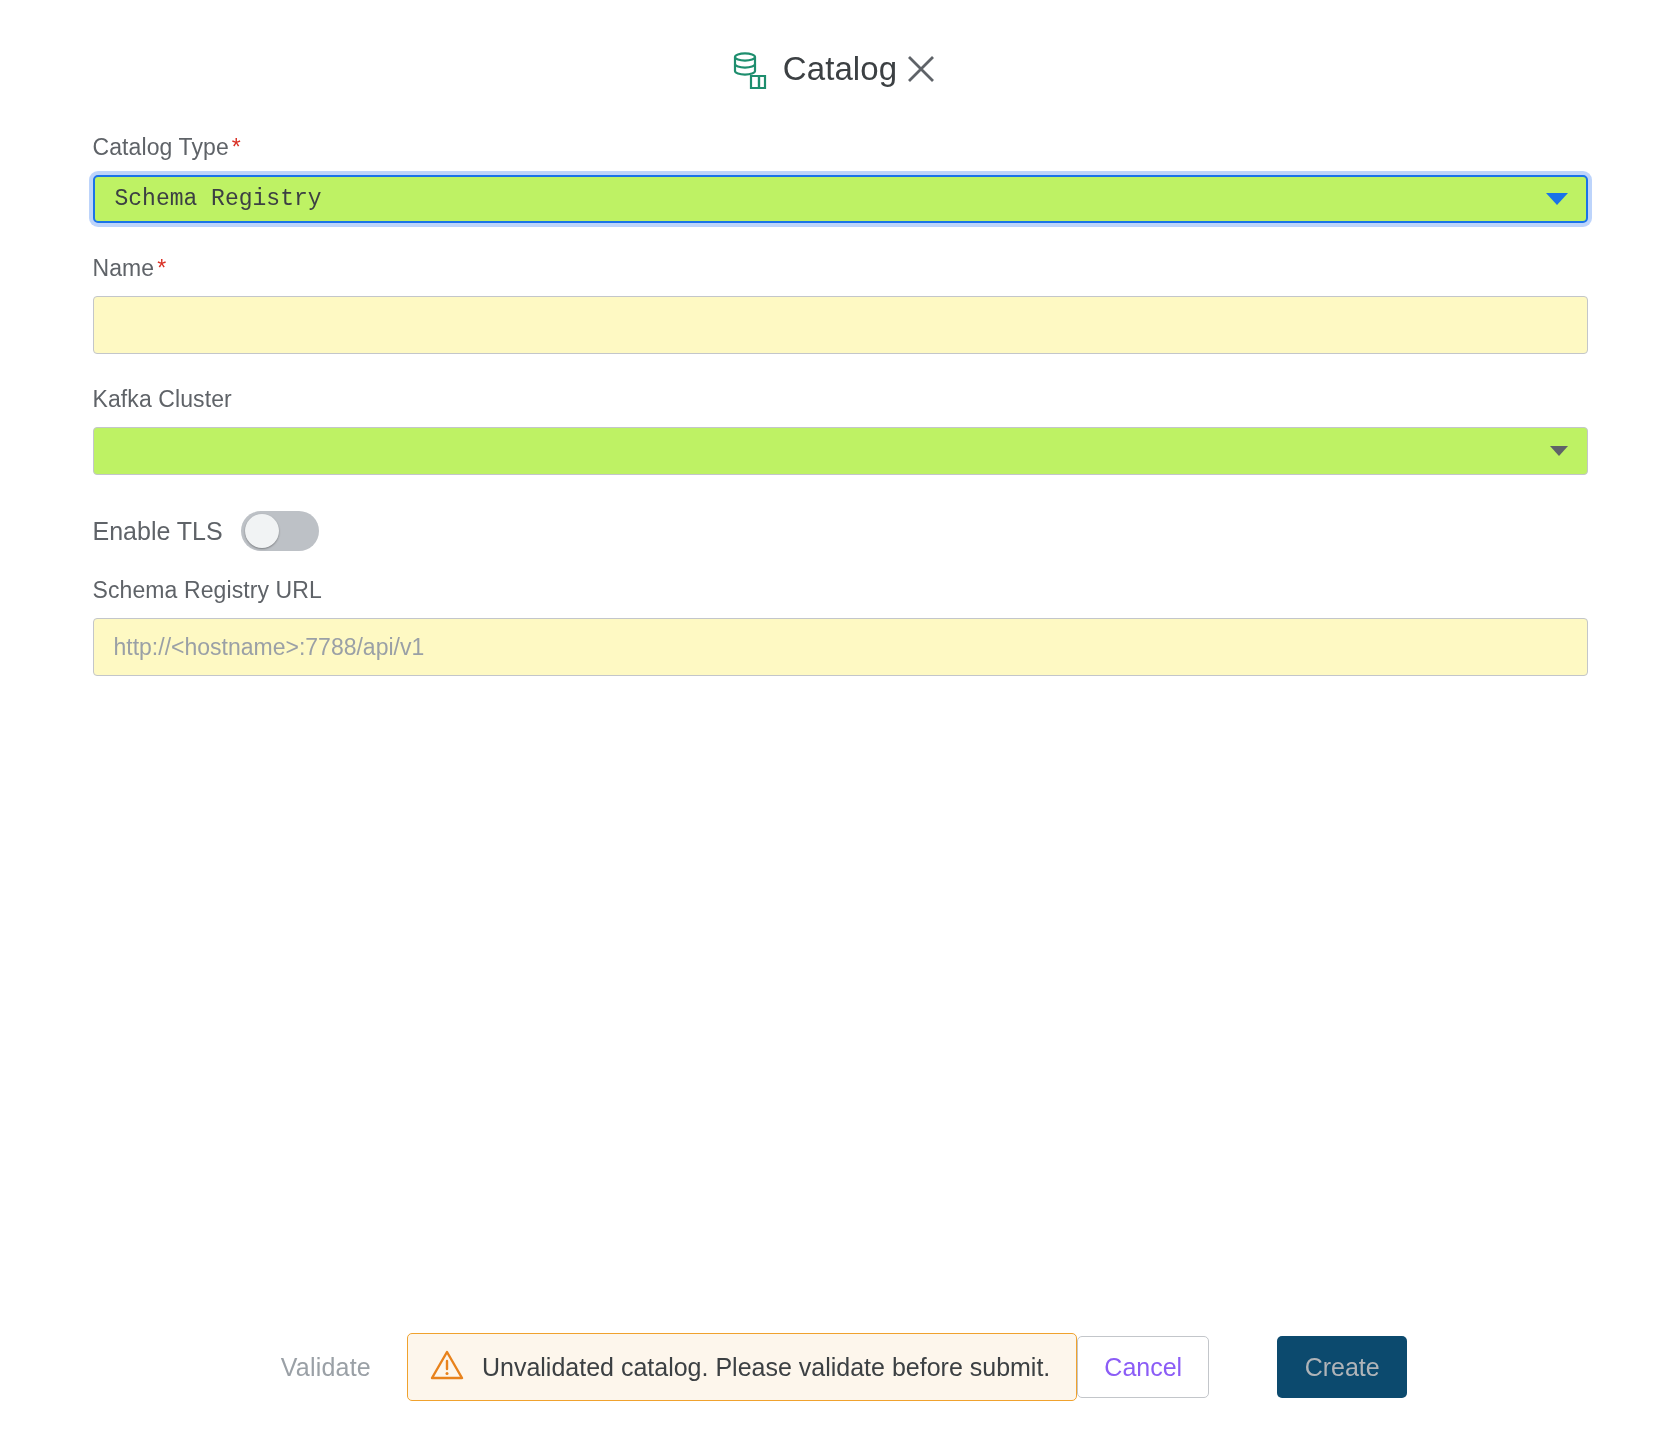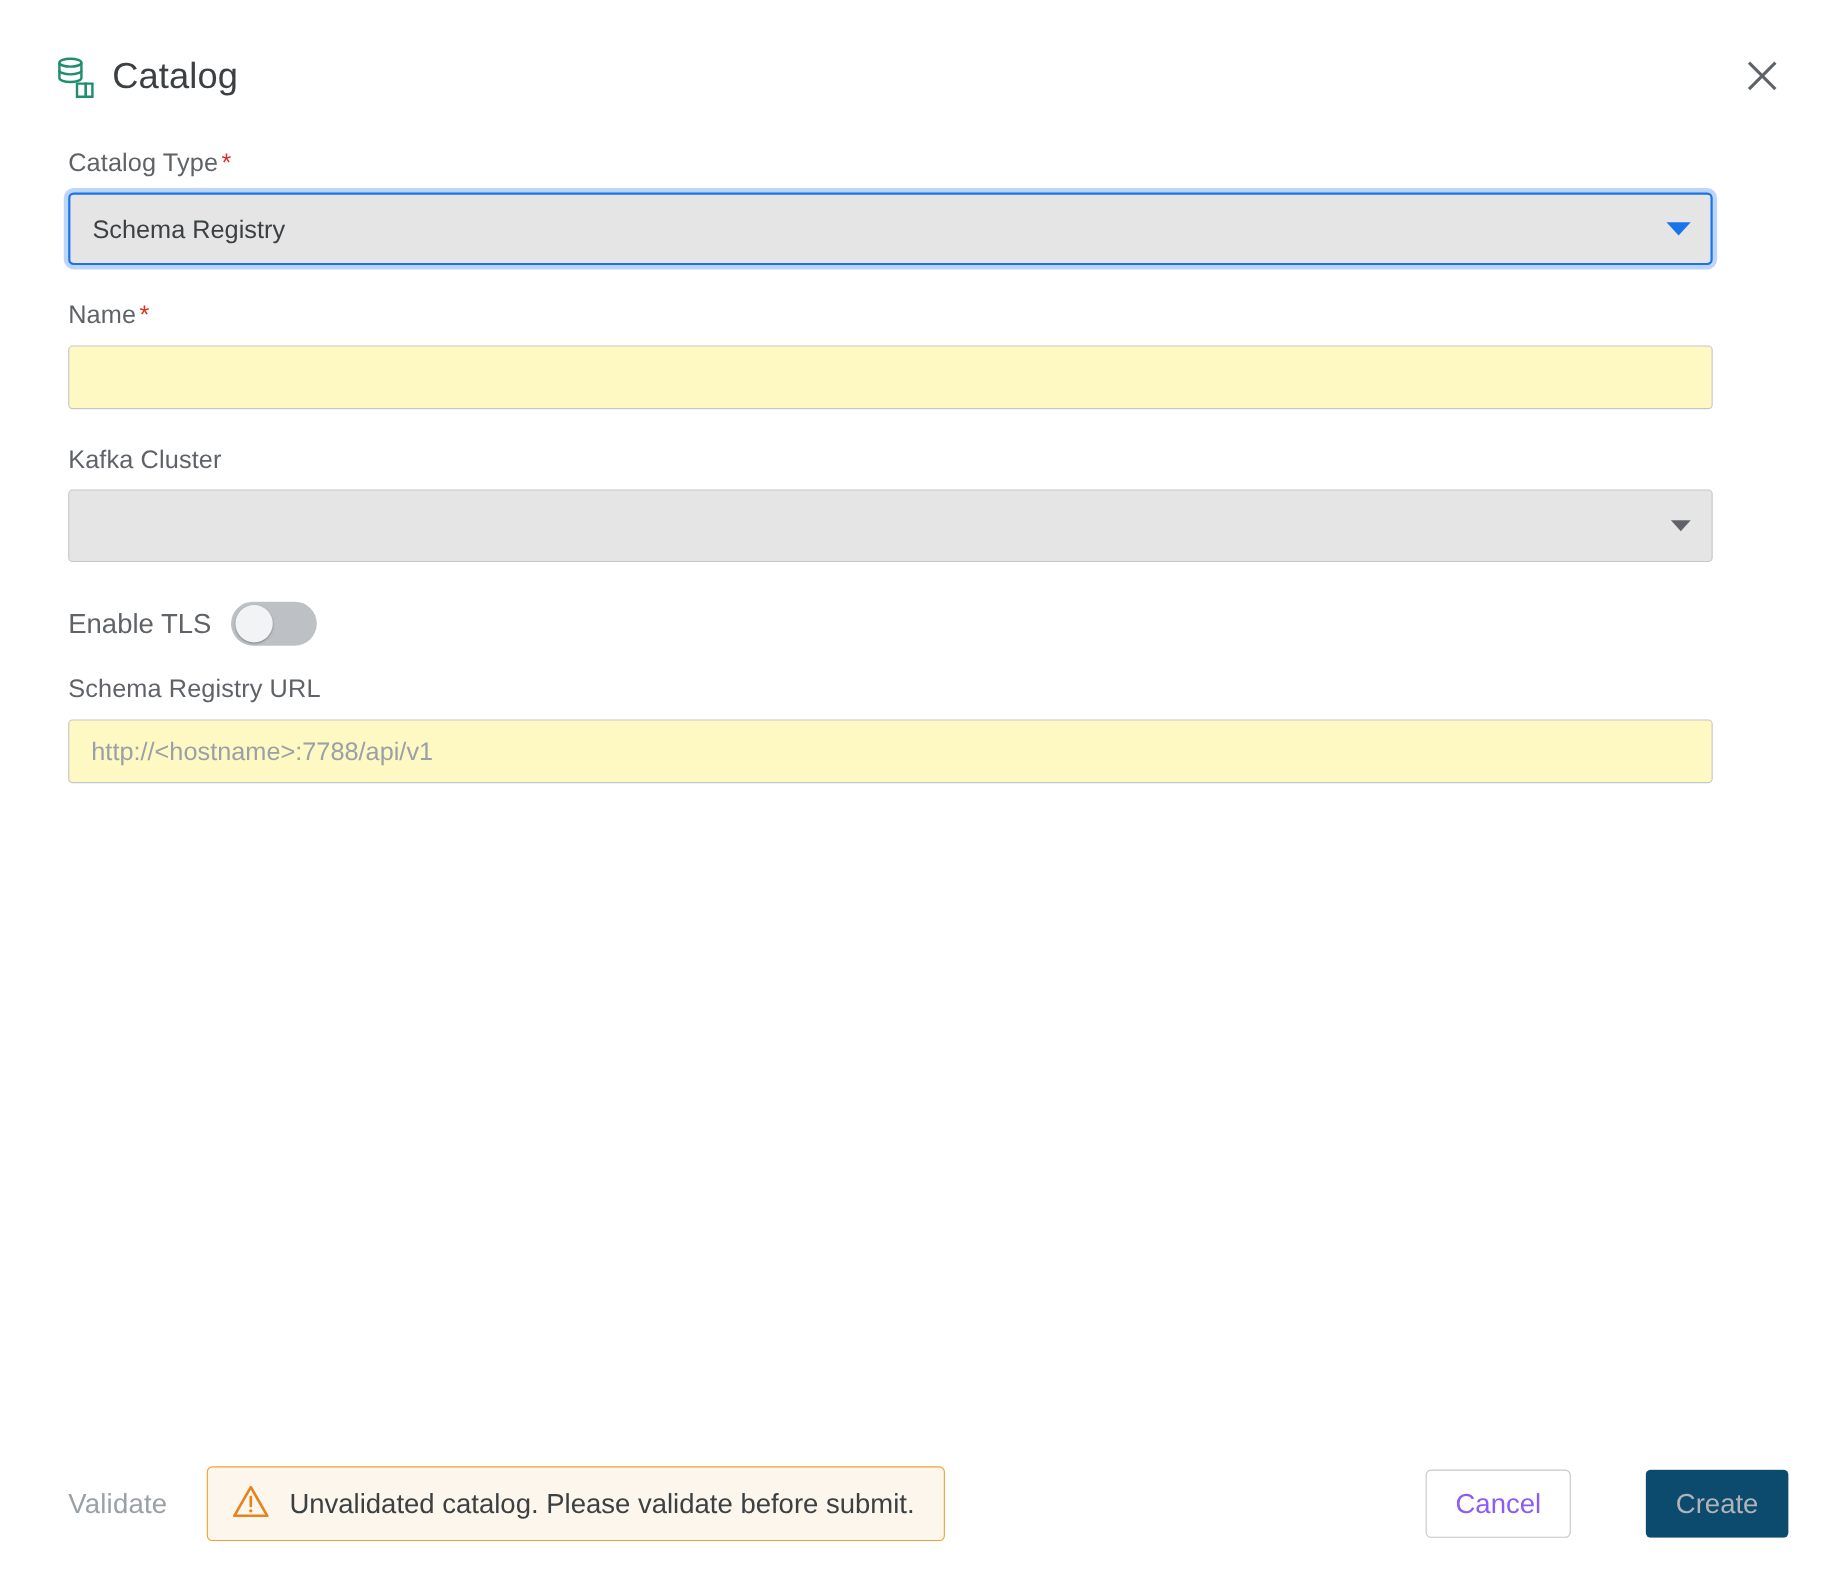--- a/index.html
+++ b/index.html
@@ -11,20 +11,21 @@
     background: #ffffff;
     font-family: "Liberation Sans", sans-serif;
   }
   .dialog {
     position: relative;
     width: 1666px;
     height: 1432px;
     background: #ffffff;
     display: flex;
     flex-direction: column;
+    align-items: center;
   }
 
   
   .dlg-header {
     display: flex;
     align-items: center;
     padding: 34px 40px 0 48px;
     height: 104px;
   }
   .dlg-title-wrap {
@@ -74,30 +75,30 @@
     margin-left: 3px;
   }
 
   .select-wrap {
     position: relative;
     width: 1495px;
   }
   .select-box,
   .text-box {
     width: 1495px;
-    height: 66px;
+    height: 48px;
     border: 1px solid #c3c6ca;
     border-radius: 4px;
-    background: #e5e5e5;
+    background: #bef264;
     font-size: 23px;
     color: #3c4043;
     padding: 0 20px;
     display: flex;
     align-items: center;
-    font-family: Liberation Sans, sans-serif;
+    font-family: Liberation Mono, monospace;
   }
   .select-box.focused {
     border: 2px solid #1a73e8;
     box-shadow: 0 0 0 4px rgba(66,133,244,0.35);
     border-radius: 5px;
   }
   .caret {
     position: absolute;
     right: 20px;
     top: 50%;

